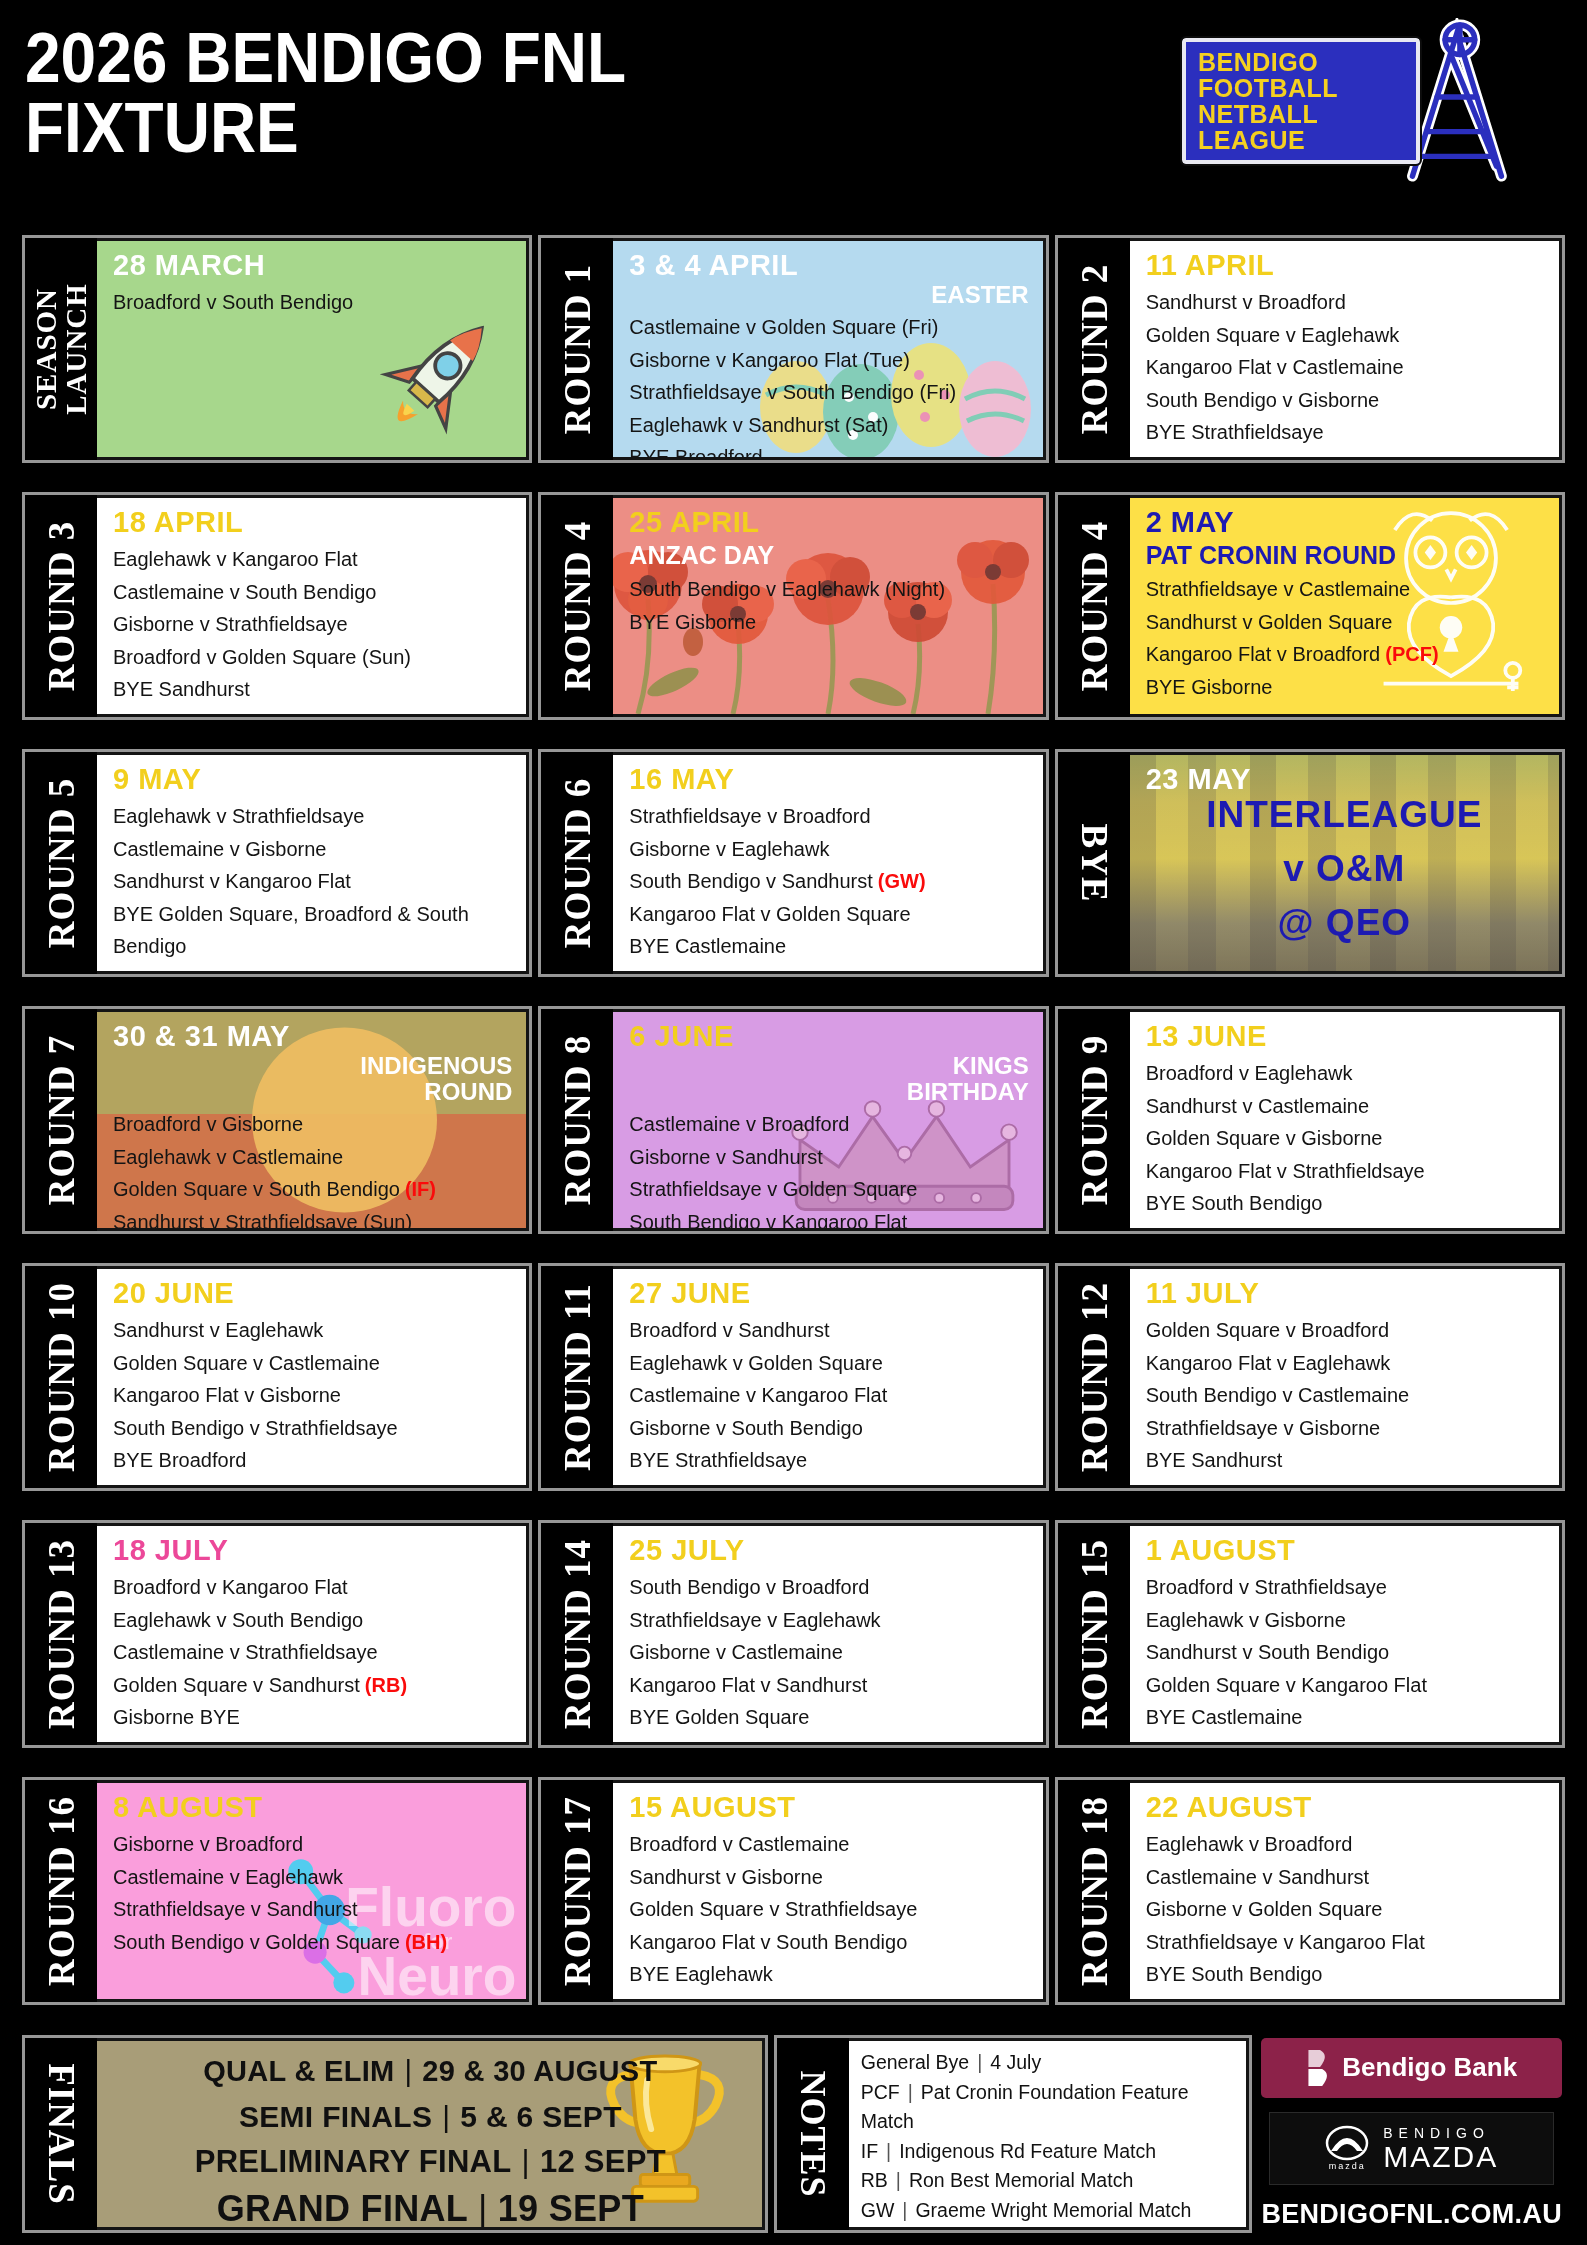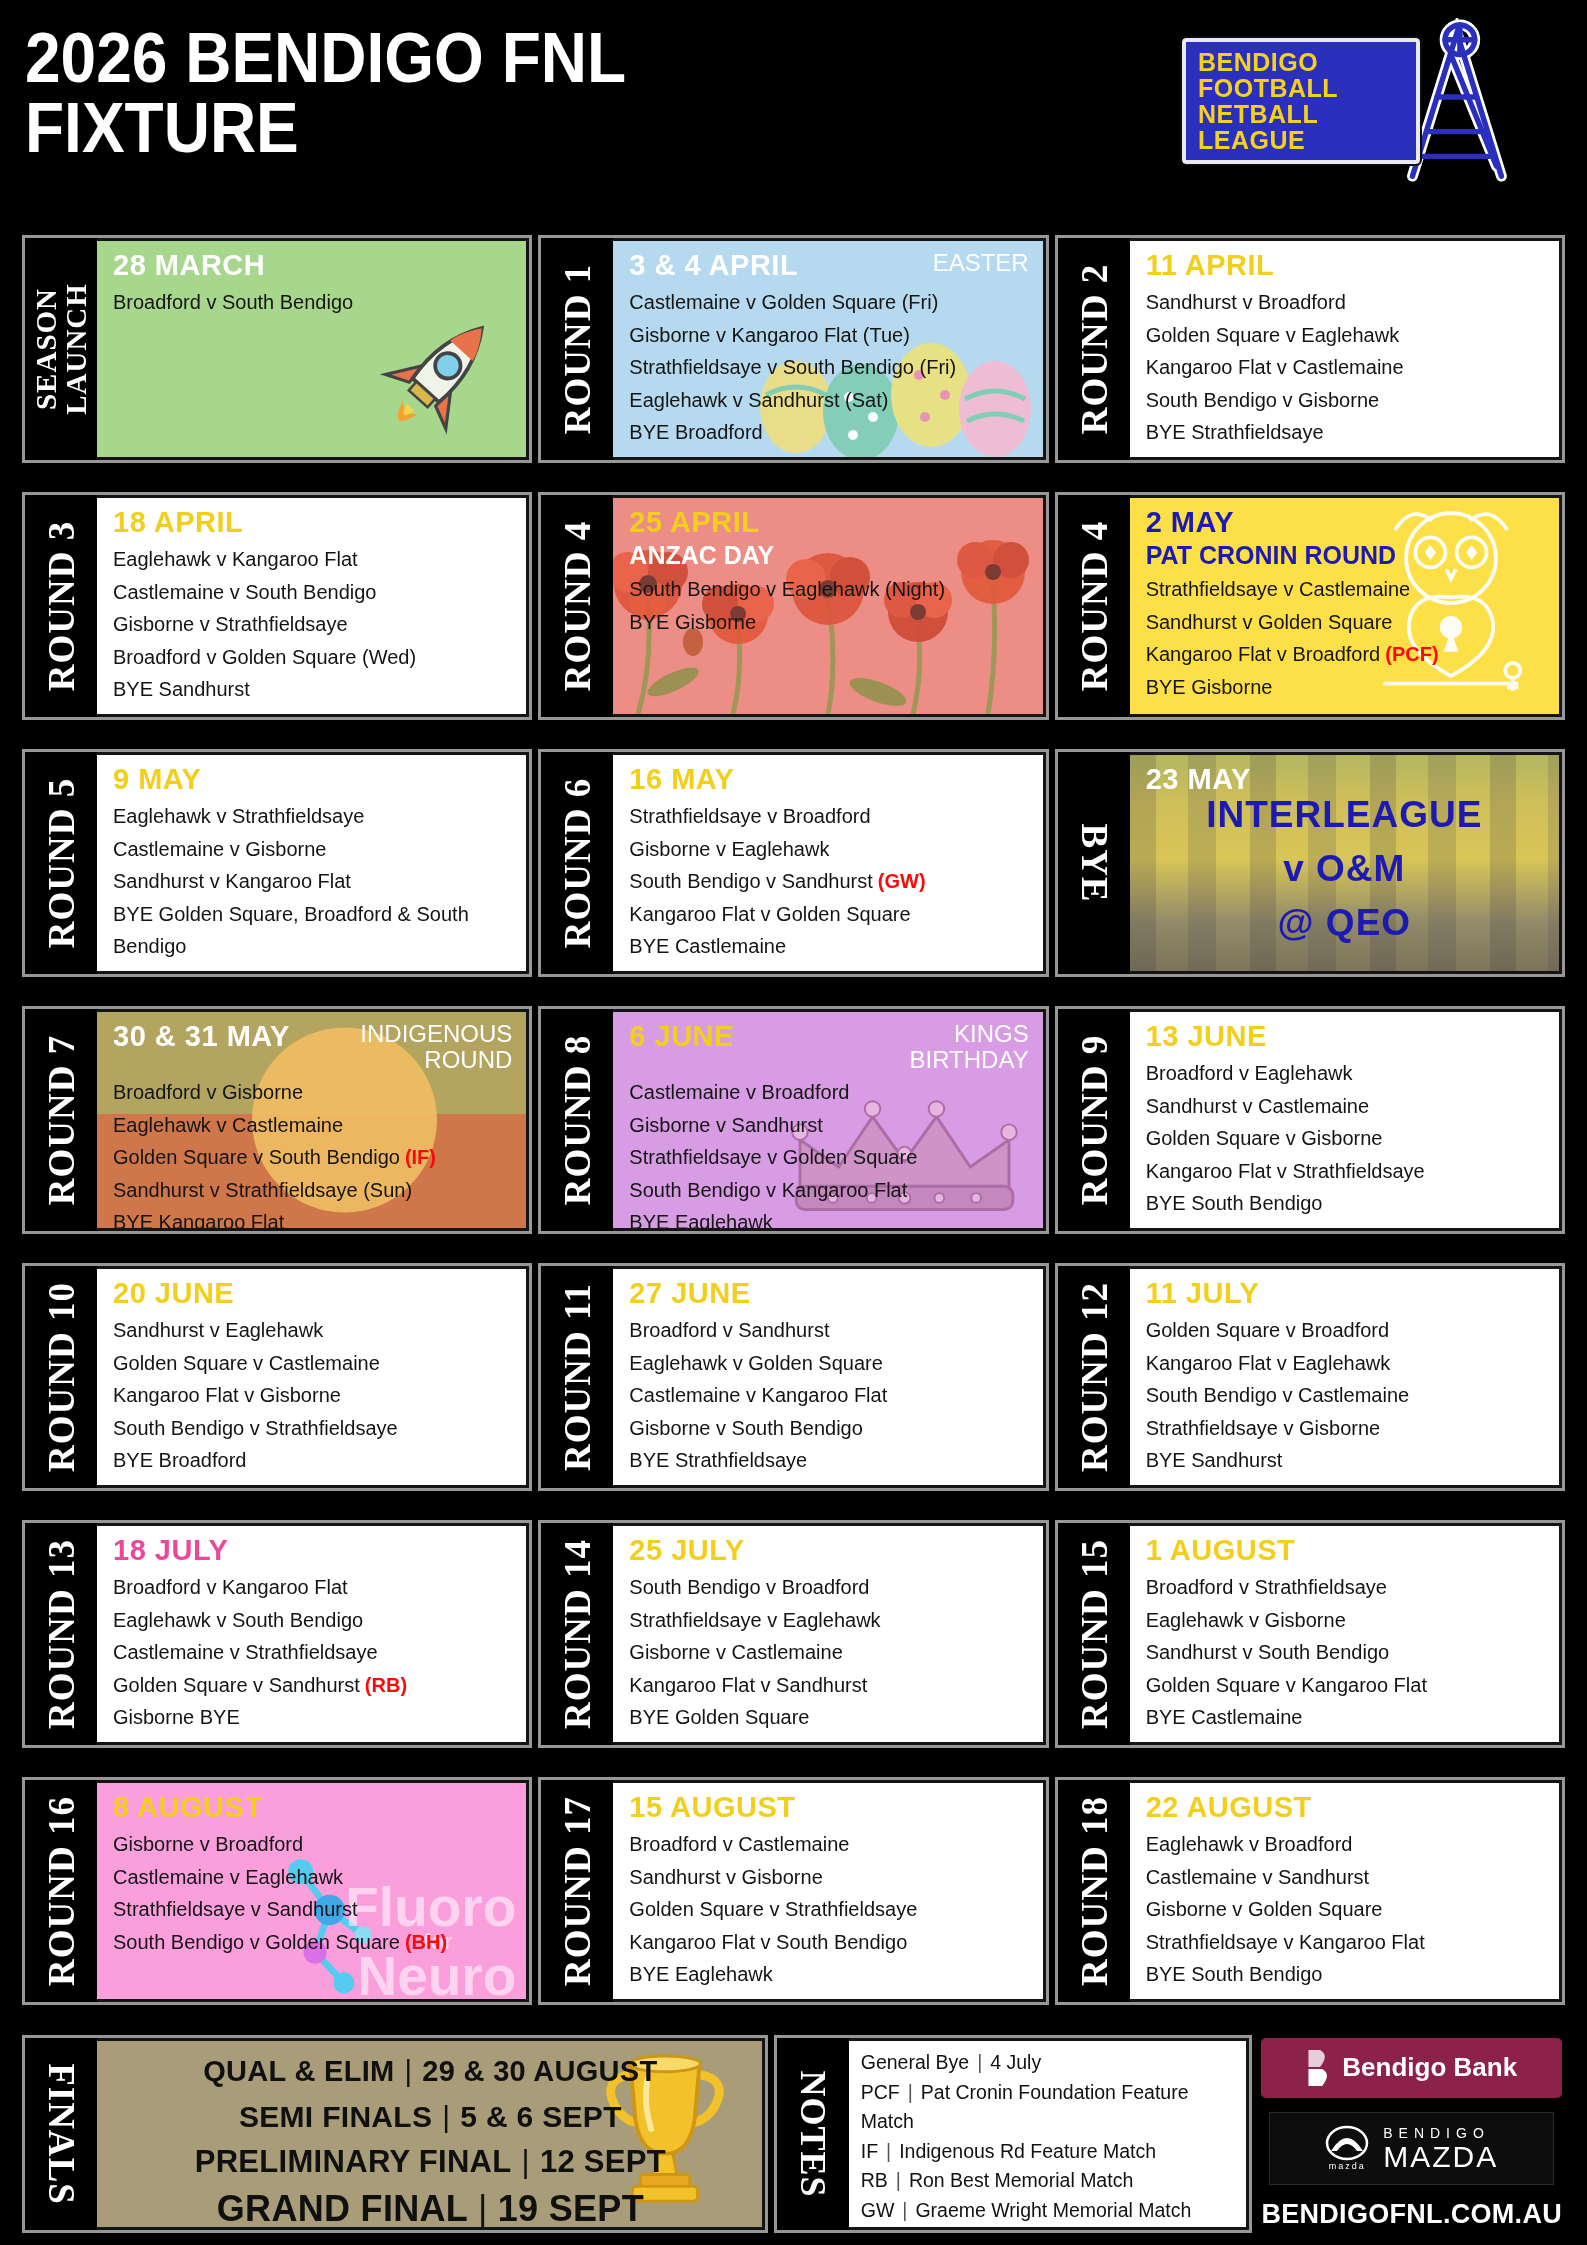--- a/index.html
+++ b/index.html
@@ -26,22 +26,22 @@
   .vlabel { position:absolute; top:50%; left:50%; transform:translate(-50%,-50%) rotate(-90deg);
     font-family:"Liberation Serif", serif; font-weight:700; font-size:37px; color:#fff;
     white-space:nowrap; letter-spacing:1px; }
   .vlabel.cw { transform:translate(-50%,-50%) rotate(90deg); }
   .vlabel.two { font-size:29px; line-height:1.04; text-align:center; }
   .vlabel.two span { display:block; }
   .content { flex:1; position:relative; overflow:hidden; background:#fff;
     border:3px solid #141414; border-left:none; padding:6px 14px 4px 16px; }
   .head { display:flex; align-items:flex-start; position:relative; z-index:2; }
   .date { font-size:29px; font-weight:800; letter-spacing:.5px; line-height:36px; white-space:nowrap; }
-  .event { margin-left:auto; color:#fff; font-weight:400; font-size:24px; line-height:26px;
-    text-align:right; max-width:46%; padding-top:3px; }
+  .event { margin-left:auto; color:#fff; font-weight:700; font-size:24px; line-height:26px;
+    text-align:right; max-width:46%; padding-top:3px;margin-top:32px; }
   .subtitle { font-weight:800; font-size:25px; line-height:30px; position:relative; z-index:2; }
   .matches { position:relative; z-index:2; margin-top:3px; }
   .match { font-size:20px; line-height:32.5px; color:#141414; }
   .tag { color:#FA0B0B; margin-left:5px; font-weight:600; }
   .tag b { font-weight:800; }
   .center-lines { position:absolute; inset:0; z-index:2; display:flex; flex-direction:column;
     justify-content:center; align-items:center; color:#1D1AB2; font-weight:900; font-size:37px;
     line-height:54px; letter-spacing:1px; padding-top:12px; }
   .deco { position:absolute; z-index:1; }
 
@@ -219,21 +219,21 @@
 
         <div class="head">
           <div class="date" style="color:#F2CF1D">18 APRIL</div>
 
         </div>
 
         <div class="matches">
             <div class="match"><span>Eaglehawk v Kangaroo Flat</span></div>
             <div class="match"><span>Castlemaine v South Bendigo</span></div>
             <div class="match"><span>Gisborne v Strathfieldsaye</span></div>
-            <div class="match"><span>Broadford v Golden Square (Wed)</span></div>
+            <div class="match"><span>Broadford v Golden Square (Sun)</span></div>
             <div class="match"><span>BYE Sandhurst</span></div>
           </div>
       </div>
     </div>
       <div class="card">
       <div class="strip">
         <div class="vlabel  "><span>ROUND 4</span></div>
       </div>
       <div class="content " style="background-color:#EC8E85">
         <svg class="deco poppies" viewBox="0 0 460 210">

